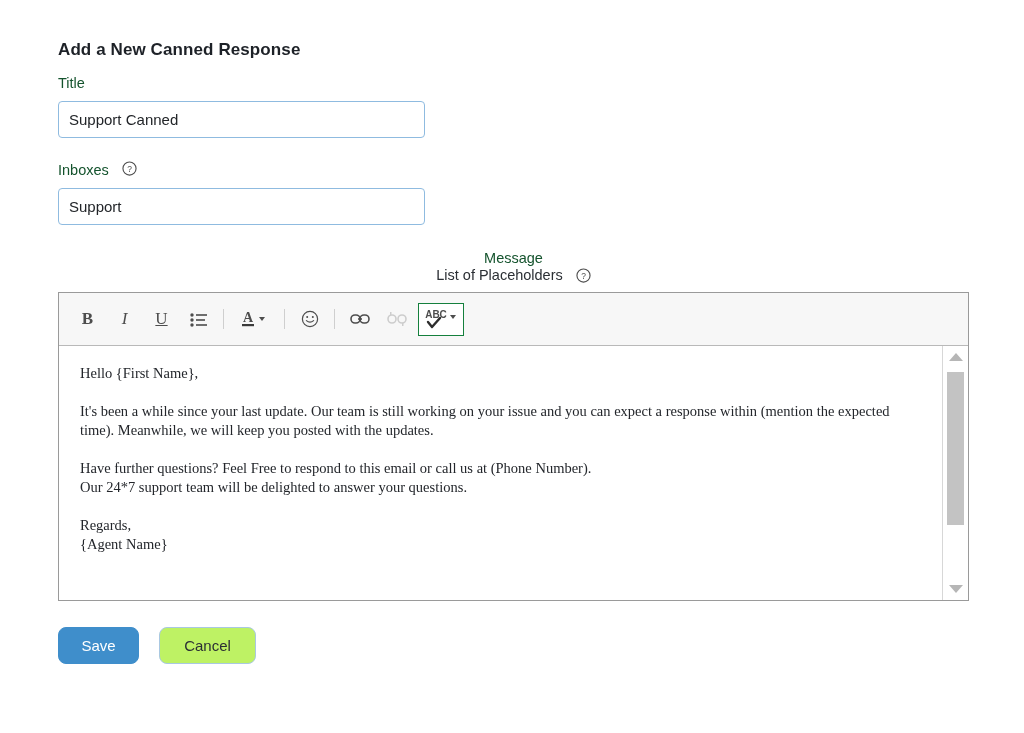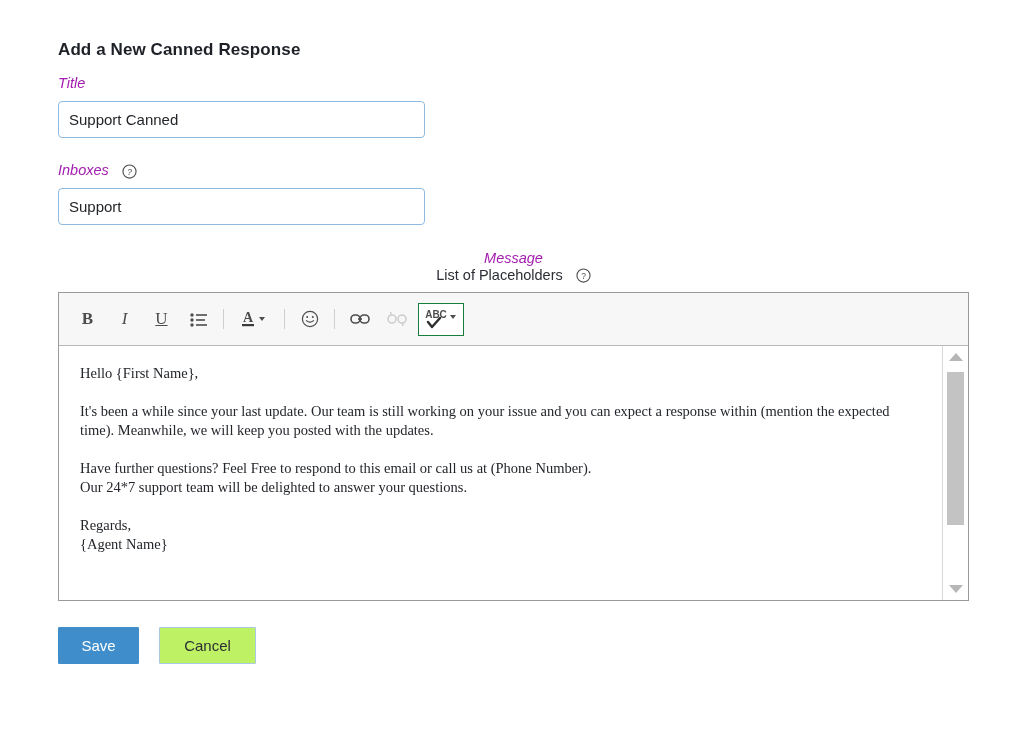--- a/index.html
+++ b/index.html
@@ -34,26 +34,25 @@
 
   .page-subtitle {
     font-size: 15px;
     color: #30343a;
     margin: 0 0 35px 0;
     line-height: 20px;
   }
 
   .field-label {
     font-size: 14.5px;
-    color: #a21caf;
+    color: #14532d;
     line-height: 18px;
     margin-bottom: 9px;
     display: flex;
-    align-items: flex-end;
-    font-style: italic;
+    align-items: flex-start;
   }
 
   .help-icon {
     display: inline-block;
     width: 15px;
     height: 15px;
     margin-left: 13px;
     flex: 0 0 auto;
   }
   .help-icon svg { display: block; }
@@ -218,21 +217,21 @@
 
   
   .actions {
     display: flex;
     align-items: center;
     margin-top: 26px;
   }
   .btn {
     font-family: "Liberation Sans", sans-serif;
     font-size: 15px;
-    border-radius: 1px;
+    border-radius: 8px;
     cursor: pointer;
     box-sizing: border-box;
     display: flex;
     align-items: center;
     justify-content: center;
   }
   .btn-save {
     width: 81px;
     height: 37px;
     background: #3f8ecb;

